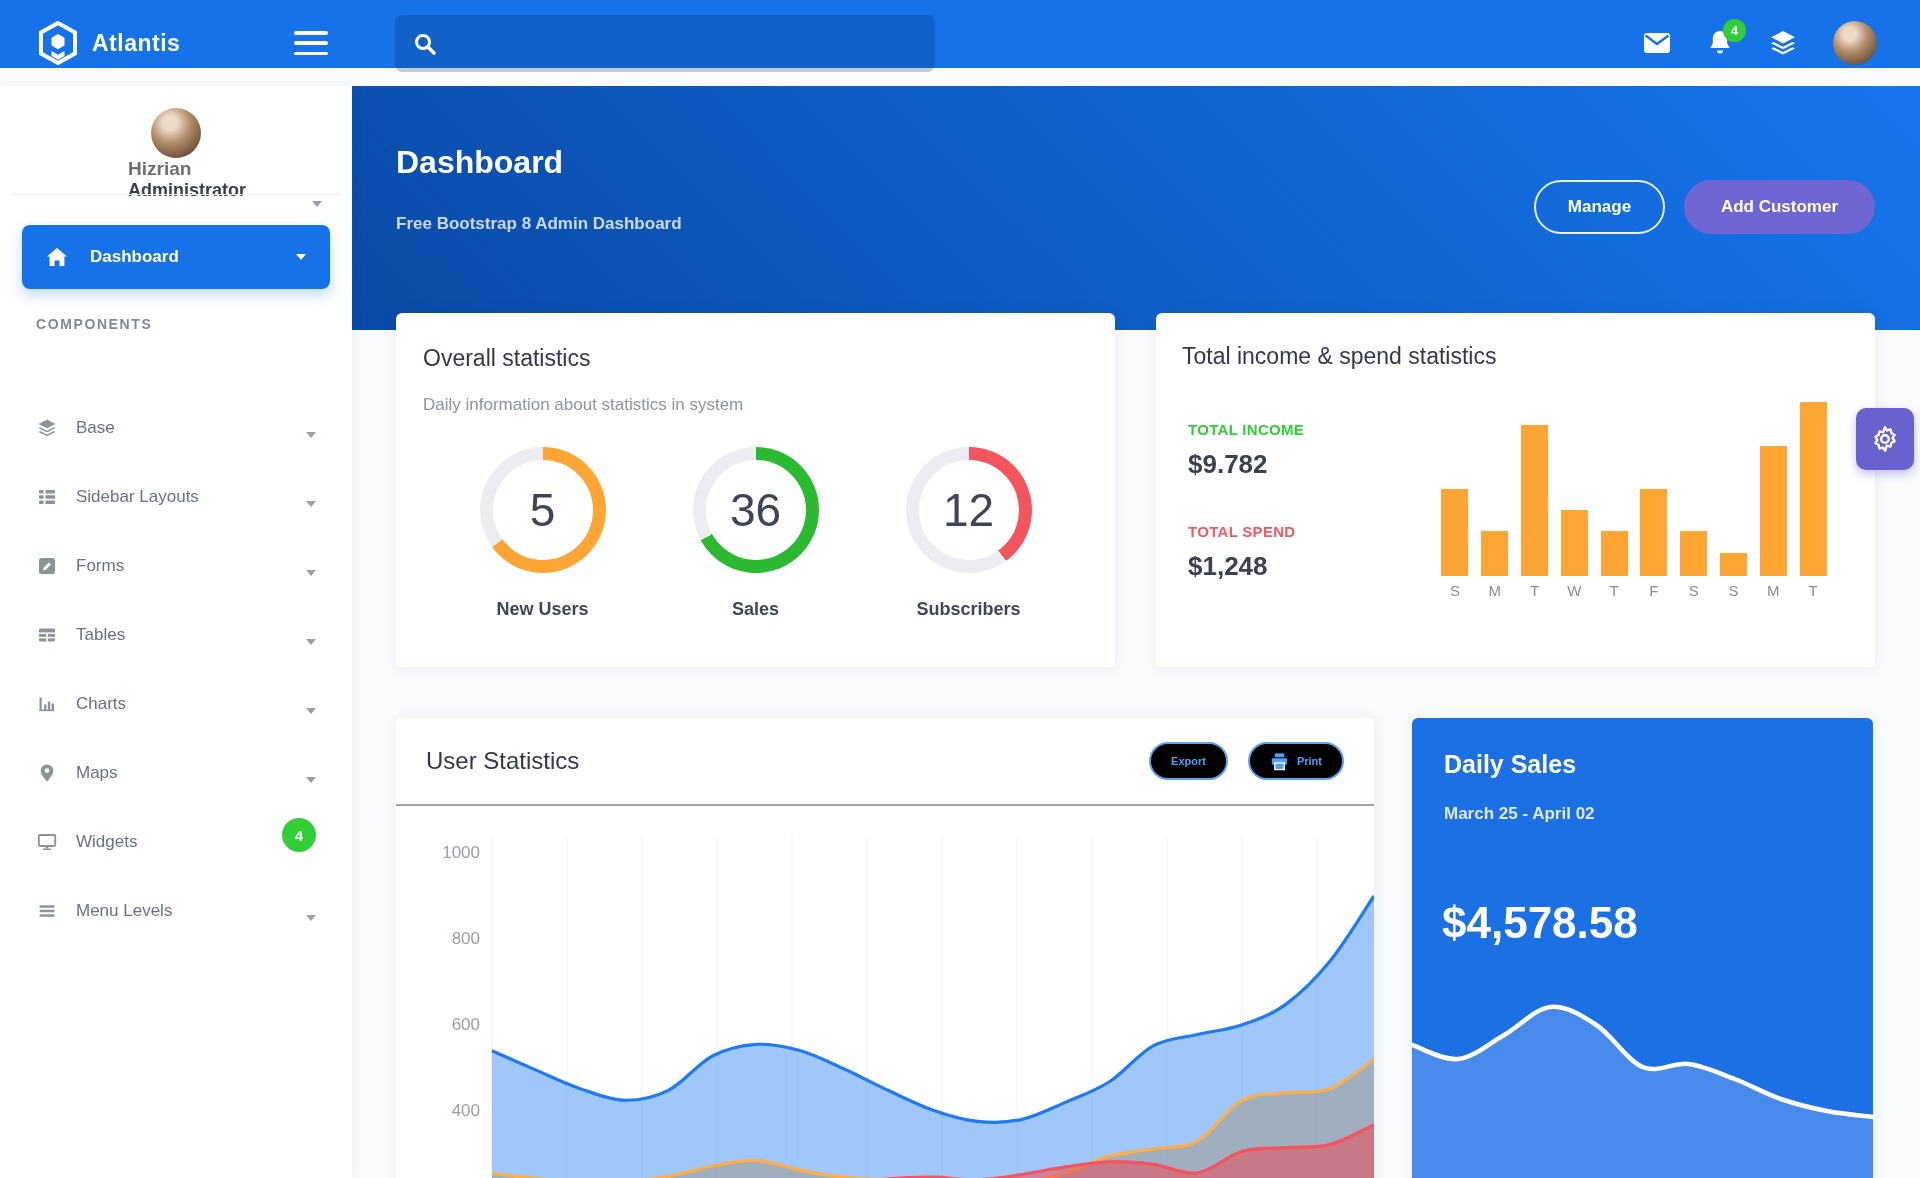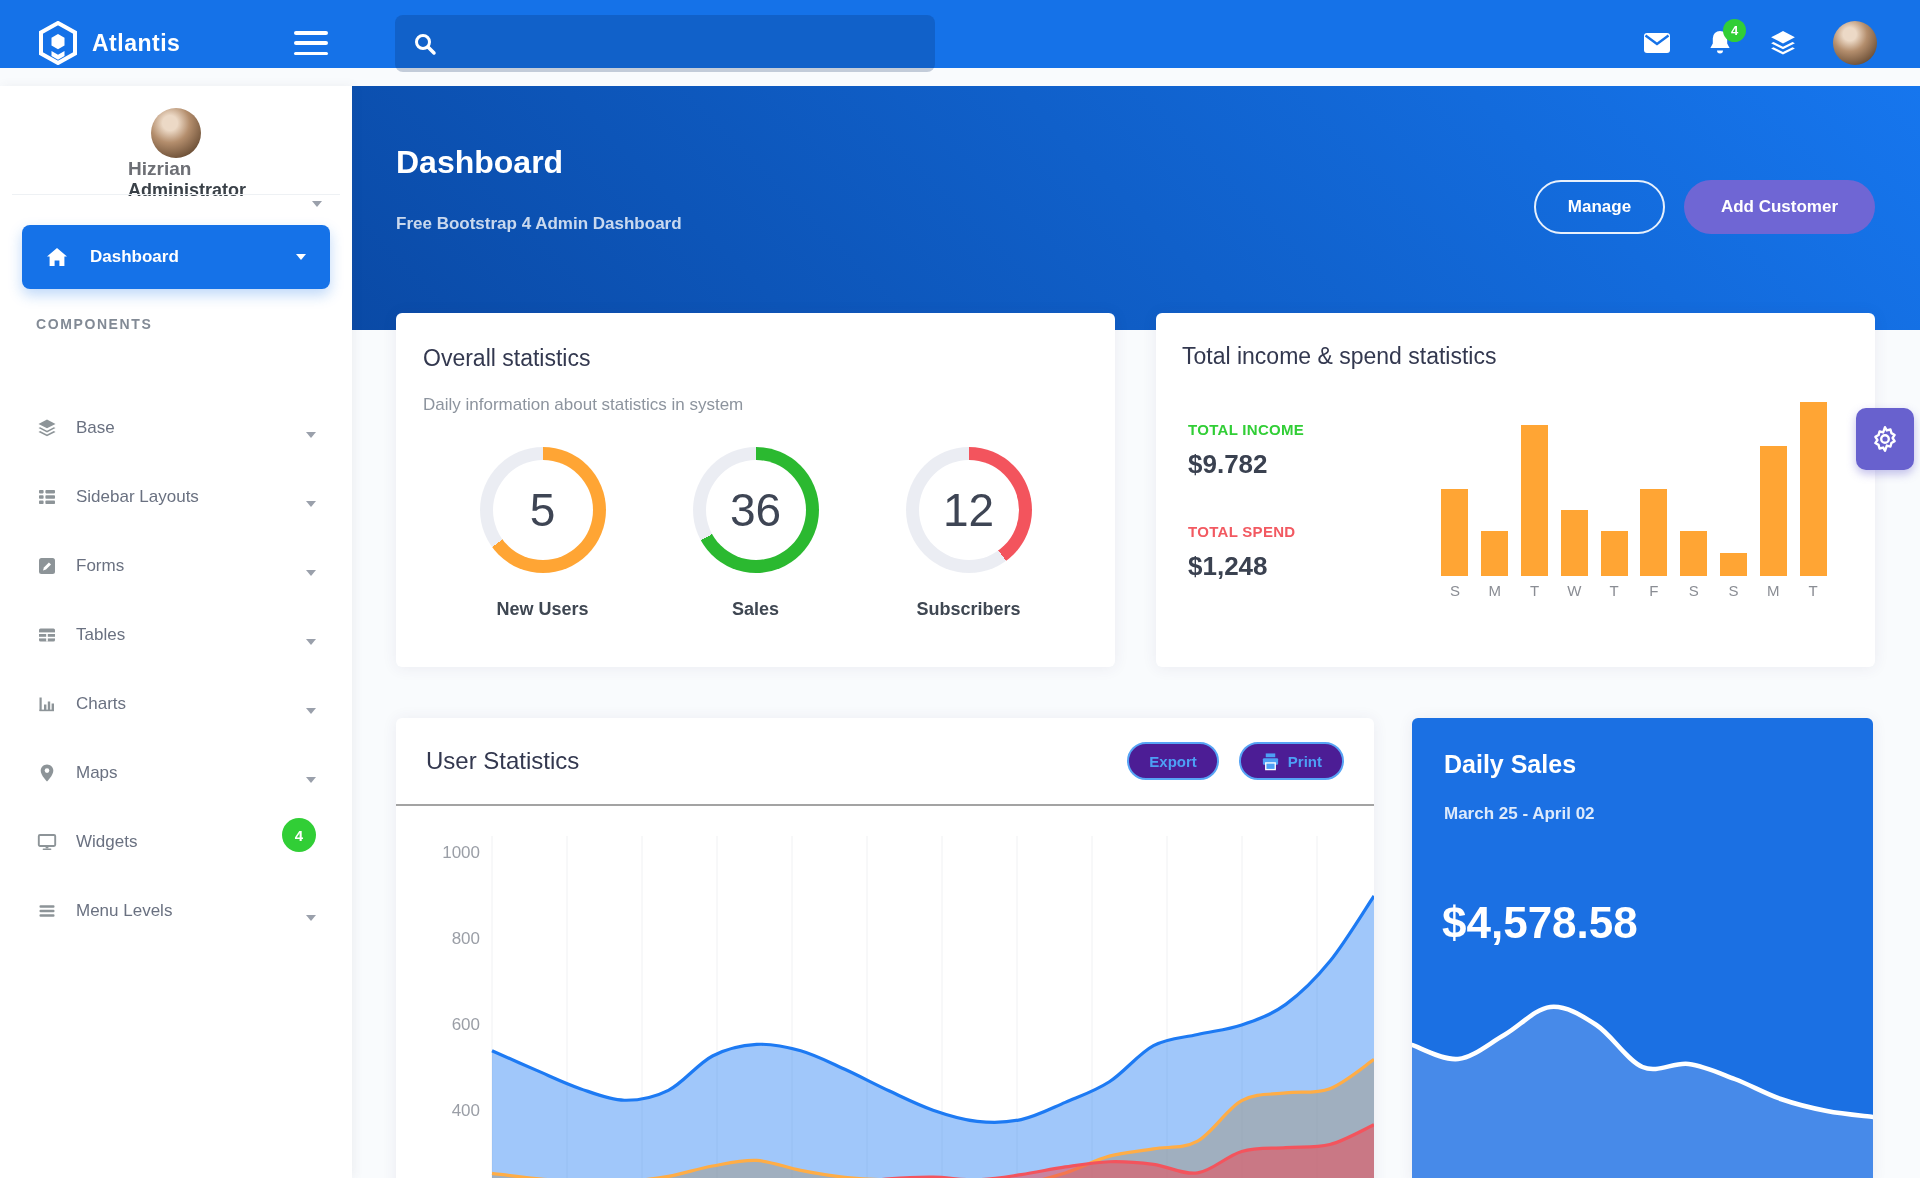--- a/index.html
+++ b/index.html
@@ -73,21 +73,21 @@
   .bars-row { display:flex; align-items:flex-end; height:174px; }
   .bar-col { flex:1; display:flex; justify-content:center; }
   .bar { width:27px; background:#ffa534; }
   .bar-labels { display:flex; margin-top:6px; }
   .bar-labels div { flex:1; text-align:center; font-size:15px; color:#8a8d94; }
 
   .card-userstats { left:396px; top:688px; width:978px; height:520px; overflow:hidden; }
   .us-header { height:88px; border-bottom:2px solid #a3a3a3; display:flex; align-items:center; padding:0 30px; }
   .us-header .card-title { font-size:24px; }
   .us-buttons { margin-left:auto; display:flex; gap:20px; }
-  .btn-chart { height:38px; border:2px solid #57a4f5; border-radius:19px; background:#4c1d95; color:#4da0f5; font-size:15px; font-weight:bold; font-family:"Liberation Sans",sans-serif; padding:0 20px; display:flex; align-items:center; gap:8px; cursor:pointer; }
+  .btn-chart { height:38px; border:2px solid #57a4f5; border-radius:19px; background:#000000; color:#4da0f5; font-size:11px; font-weight:bold; font-family:"Liberation Sans",sans-serif; padding:0 20px; display:flex; align-items:center; gap:8px; cursor:pointer; }
   .us-chart { position:absolute; left:0; top:88px; width:978px; height:432px; }
 
   .card-daily { left:1412px; top:688px; width:461px; height:465px; background:#1b70e3; overflow:hidden; }
   .ds-title { position:absolute; left:32px; top:32px; color:#fff; font-size:25px; font-weight:bold; }
   .ds-range { position:absolute; left:32px; top:86px; color:rgba(255,255,255,.85); font-size:17px; font-weight:bold; }
   .ds-amount { position:absolute; left:30px; top:180px; color:#fff; font-size:44px; font-weight:bold; }
   .ds-wave { position:absolute; left:0; bottom:0; width:461px; height:220px; }
 
   .gear-fab { position:absolute; left:1856px; top:408px; width:58px; height:62px; background:#6861ce; border-radius:10px; display:flex; align-items:center; justify-content:center; cursor:pointer; box-shadow:0 4px 10px rgba(104,97,206,.4); z-index:25; }
 </style>
@@ -253,21 +253,21 @@
         </svg>
         </span>
       <span class="label">Menu Levels</span>
       <span class="caret"></span>
     </div>
   </div>
 </div>
 
 <div class="hero">
   <div class="hero-title">Dashboard</div>
-  <div class="hero-sub">Free Bootstrap 4 Admin Dashboard</div>
+  <div class="hero-sub">Free Bootstrap 8 Admin Dashboard</div>
   <button class="btn-manage">Manage</button>
   <button class="btn-add">Add Customer</button>
 </div>
 
 <div class="card card-overall">
   <div class="card-title">Overall statistics</div>
   <div class="card-sub">Daily information about statistics in system</div>
   <div class="rings-row">
     <div class="ring-block">
       <div class="ring" style="background: conic-gradient(rgb(255, 165, 52) 65%, rgb(235, 237, 243) 0deg);">

